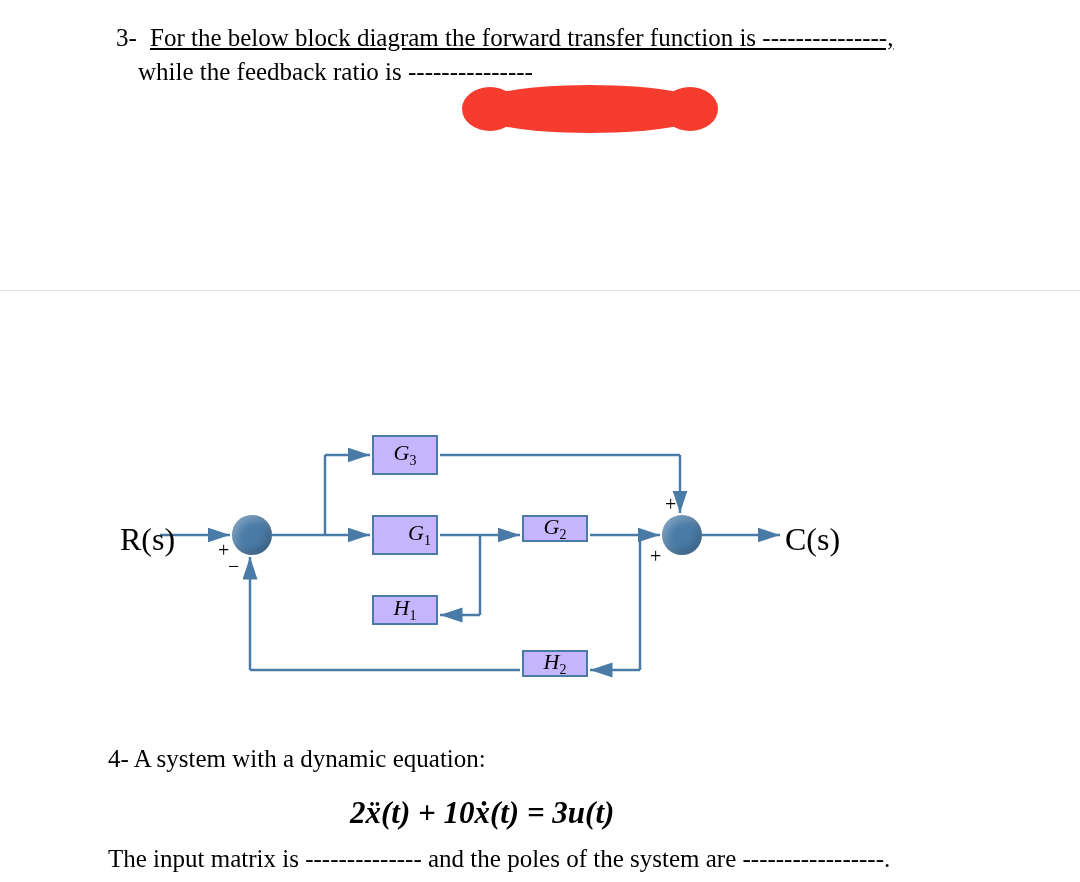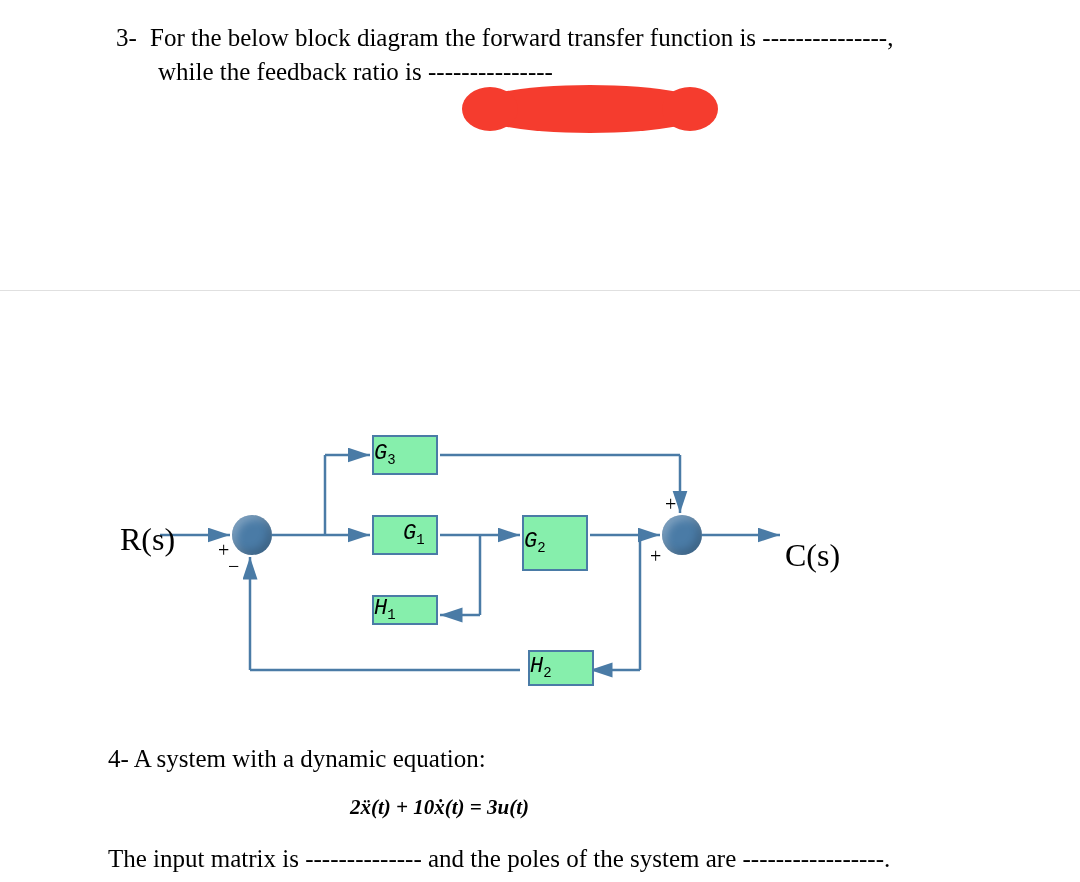--- a/index.html
+++ b/index.html
@@ -16,25 +16,26 @@
       top: 24px;
       left: 116px;
       font-size: 25px;
     }
     .q3-line1 {
       position: absolute;
       top: 24px;
       left: 150px;
       font-size: 25px;
       white-space: nowrap;
+      text-decoration: underline;
     }
     .q3-line2 {
       position: absolute;
       top: 58px;
-      left: 158px;
+      left: 138px;
       font-size: 25px;
     }
     .red-blob {
       position: absolute;
       top: 82px;
       left: 460px;
     }
     .hr-line {
       position: absolute;
       top: 290px;
@@ -47,27 +48,28 @@
     .diagram {
       position: absolute;
       top: 435px;
       left: 120px;
       width: 700px;
       height: 280px;
     }
     .block {
       position: absolute;
       border: 2.5px solid #4a7ba6;
-      background: #86efac;
-      font-family: Liberation Mono, monospace;
+      background: #c4b5fd;
+      font-family: Liberation Serif, serif;
       font-style: italic;
       font-size: 22px;
       text-align: center;
       display: flex;
       align-items: center;
+      justify-content: center;
     }
     .block sub { font-size: 14px; font-style: normal; }
     .sum {
       position: absolute;
       width: 40px;
       height: 40px;
       border-radius: 50%;
       background: #4a7ba6;
       box-shadow: inset -4px -4px 8px rgba(0,0,0,0.2), inset 4px 4px 8px rgba(255,255,255,0.3);
     }
@@ -85,21 +87,21 @@
     .q4-text {
       position: absolute;
       top: 745px;
       left: 108px;
       font-size: 25px;
     }
     .q4-eq {
       position: absolute;
       top: 795px;
       left: 350px;
-      font-size: 21px;
+      font-size: 31px;
       font-family: 'Times New Roman', serif;
     }
     .q4-line3 {
       position: absolute;
       top: 845px;
       left: 108px;
       font-size: 25px;
       white-space: nowrap;
       text-align: right;
     }
@@ -147,43 +149,43 @@
     <line x1="360" y1="180" x2="320" y2="180" stroke="#4a7ba6" stroke-width="2.5" marker-end="url(#arrow)"></line>
 
     <line x1="520" y1="100" x2="520" y2="235" stroke="#4a7ba6" stroke-width="2.5"></line>
     <line x1="520" y1="235" x2="470" y2="235" stroke="#4a7ba6" stroke-width="2.5" marker-end="url(#arrow)"></line>
     <line x1="400" y1="235" x2="130" y2="235" stroke="#4a7ba6" stroke-width="2.5"></line>
     <line x1="130" y1="235" x2="130" y2="122" stroke="#4a7ba6" stroke-width="2.5" marker-end="url(#arrow)"></line>
 
   </svg>
 
   <div class="label" style="top:86px;left:0;">R(s)</div>
-  <div class="label" style="top:102px;left:665px;">C(s)</div>
+  <div class="label" style="top:86px;left:665px;">C(s)</div>
 
   <div class="sum" style="top:80px;left:112px;"></div>
   <div class="sum" style="top:80px;left:542px;"></div>
 
   <div class="sign" style="top:104px;left:98px;">+</div>
   <div class="sign" style="top:120px;left:108px;">−</div>
   <div class="sign" style="top:58px;left:545px;">+</div>
   <div class="sign" style="top:110px;left:530px;">+</div>
 
   <div class="block" style="top:0px;left:252px;width:66px;height:40px;">
     <span><span>G</span><sub>3</sub></span>
   </div>
   <div class="block" style="top:80px;left:252px;width:66px;height:40px;padding-left:29px;">
     <span><span>G</span><sub>1</sub></span>
   </div>
-  <div class="block" style="top:80px;left:402px;width:66px;height:56px;">
+  <div class="block" style="top:80px;left:402px;width:66px;height:27px;">
     <span><span>G</span><sub>2</sub></span>
   </div>
   <div class="block" style="top:160px;left:252px;width:66px;height:30px;">
     <span><span>H</span><sub>1</sub></span>
   </div>
-  <div class="block" style="top:215px;left:402px;width:66px;height:36px;margin-left:6px;">
+  <div class="block" style="top:215px;left:402px;width:66px;height:27px;">
     <span><span>H</span><sub>2</sub></span>
   </div>
 </div>
 
 <div class="q4-text">4- A system with a dynamic equation:</div>
 
 <div class="q4-eq">
   <span class="bold-it">2</span><span class="bold-it">ẍ</span><span class="bold-it">(t) + 10</span><span class="bold-it">ẋ</span><span class="bold-it">(t) = 3u(t)</span>
 </div>
 

